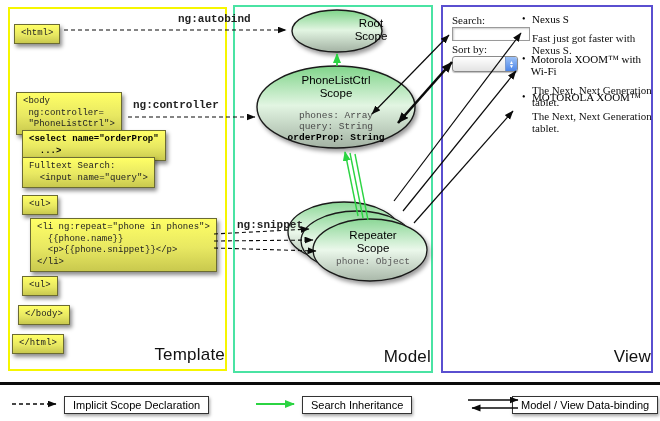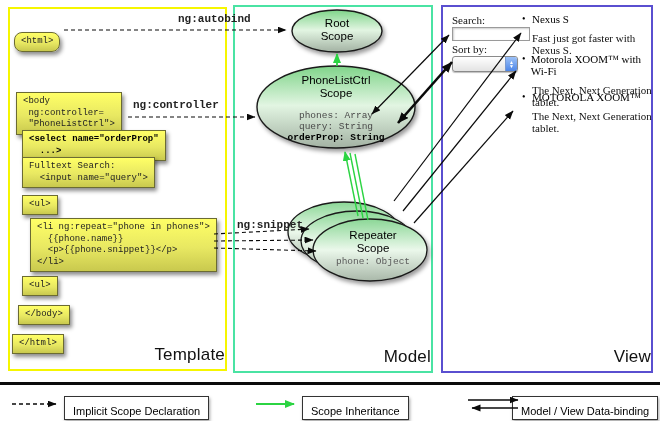--- a/index.html
+++ b/index.html
@@ -37,21 +37,21 @@
   .dropdown .dd-stepper{width:13px;height:100%;border-left:1px solid #7a9ad0;
             background:linear-gradient(#9cc1f7,#4d86e8);border-radius:0 2px 2px 0;
             display:flex;flex-direction:column;align-items:center;justify-content:center;
             font-size:5px;line-height:4px;color:#fff;}
   .bullet-item{position:absolute;left:522px;width:130px;font-family:"Liberation Serif",serif;}
   .bullet-title{font-size:11px;color:#000;display:flex;}
   .bullet-dot{width:10px;font-size:10px;}
   .bullet-desc{font-size:11px;color:#111;margin:7px 0 0 10px;line-height:12px;}
   .legend-box{position:absolute;top:396px;height:13px;background:#fff;border:1px solid #333;
               box-shadow:1px 2px 3px rgba(0,0,0,.35);font-size:11px;color:#000;
-              padding:8px 8px 1px 8px;white-space:nowrap;}
+              padding:2px 8px 1px 8px;white-space:nowrap;}
   .divider{position:absolute;left:0;top:382px;width:660px;height:3px;background:#0a0a0a;}
 </style>
 </head>
 <body>
 
 <div class="stage">
 
   <div class="col col-template">
     <div class="col-title">Template</div>
   </div>
@@ -77,35 +77,35 @@
     </defs>
     <g style="filter:drop-shadow(2px 3px 2px rgba(0,0,0,.4))">
       <ellipse cx="337" cy="31" rx="45" ry="21" fill="url(#gEll)" stroke="#1a1a1a" stroke-width="1.4"></ellipse>
       <ellipse cx="336" cy="107" rx="79" ry="41" fill="url(#gEll)" stroke="#1a1a1a" stroke-width="1.4"></ellipse>
       <ellipse cx="344" cy="232" rx="56" ry="30" fill="url(#gEll2)" stroke="#1a1a1a" stroke-width="1.3"></ellipse>
       <ellipse cx="357" cy="241" rx="56" ry="30" fill="url(#gEll2)" stroke="#1a1a1a" stroke-width="1.3"></ellipse>
       <ellipse cx="370" cy="250" rx="57" ry="31" fill="url(#gEll2)" stroke="#1a1a1a" stroke-width="1.3"></ellipse>
     </g>
   </svg>
 
-  <div class="codebox" style="left:14px;top:32px;border-radius:8px;">&lt;html&gt;</div>
+  <div class="codebox" style="left:14px;top:24px;">&lt;html&gt;</div>
   <div class="codebox" style="left:16px;top:92px;"><div>&lt;body</div><div> ng:controller=</div><div> "PhoneListCtrl"&gt;</div></div>
   <div class="codebox bold" style="left:22px;top:130px;"><div>&lt;select name="orderProp"</div><div>  ...&gt;</div></div>
   <div class="codebox" style="left:22px;top:157px;"><div>Fulltext Search:</div><div>  &lt;input name="query"&gt;</div></div>
   <div class="codebox" style="left:22px;top:195px;">&lt;ul&gt;</div>
   <div class="codebox" style="left:30px;top:218px;"><div>&lt;li ng:repeat="phone in phones"&gt;</div><div>  {{phone.name}}</div><div>  &lt;p&gt;{{phone.snippet}}&lt;/p&gt;</div><div>&lt;/li&gt;</div></div>
   <div class="codebox" style="left:22px;top:276px;">&lt;ul&gt;</div>
   <div class="codebox" style="left:18px;top:305px;">&lt;/body&gt;</div>
   <div class="codebox" style="left:12px;top:334px;">&lt;/html&gt;</div>
 
   <div class="edge-label" style="left:142px;top:13px;padding-left:36px;">ng:autobind</div>
   <div class="edge-label" style="left:133px;top:99px;">ng:controller</div>
   <div class="edge-label" style="left:237px;top:219px;">ng:snippet</div>
 
-  <div class="ell-text" style="left:292px;top:17px;width:90px;">
+  <div class="ell-text" style="left:292px;top:17px;width:90px;padding-left:34px;">
     <div class="ell-title">Root</div>
     <div class="ell-title">Scope</div>
   </div>
   <div class="ell-text" style="left:256px;top:74px;width:160px;">
     <div class="ell-title">PhoneListCtrl</div>
     <div class="ell-title">Scope</div>
     <div class="ell-mono" style="margin-top:10px;">phones: Array</div>
     <div class="ell-mono">query: String</div>
     <div class="ell-mono bold">orderProp: String</div>
   </div>
@@ -143,21 +143,21 @@
   <div class="bullet-item" style="top:91px;">
     <div class="bullet-title">
         <span class="bullet-dot">•</span>
         <span>MOTOROLA XOOM™</span>
       </div>
     <div class="bullet-desc">The Next, Next Generation tablet.</div>
   </div>
 
   <div class="divider"></div>
   <div class="legend-box" style="left:64px;">Implicit Scope Declaration</div>
-  <div class="legend-box" style="left:302px;">Scope Inheritance</div>
+  <div class="legend-box" style="left:302px;">Search Inheritance</div>
   <div class="legend-box" style="left:512px;">Model / View Data-binding</div>
 
   <svg class="layer" width="660" height="421">
     <defs>
       <marker id="mA" markerUnits="userSpaceOnUse" markerWidth="10" markerHeight="8" refX="8.5" refY="3.5" orient="auto-start-reverse">
         <path d="M0,0 L9,3.5 L0,7 z" fill="#0a0a0a"></path>
       </marker>
       <marker id="mAbig" markerUnits="userSpaceOnUse" markerWidth="14" markerHeight="11" refX="10.5" refY="4.5" orient="auto-start-reverse">
         <path d="M0,0 L11,4.5 L0,9 z" fill="#0a0a0a"></path>
       </marker>

